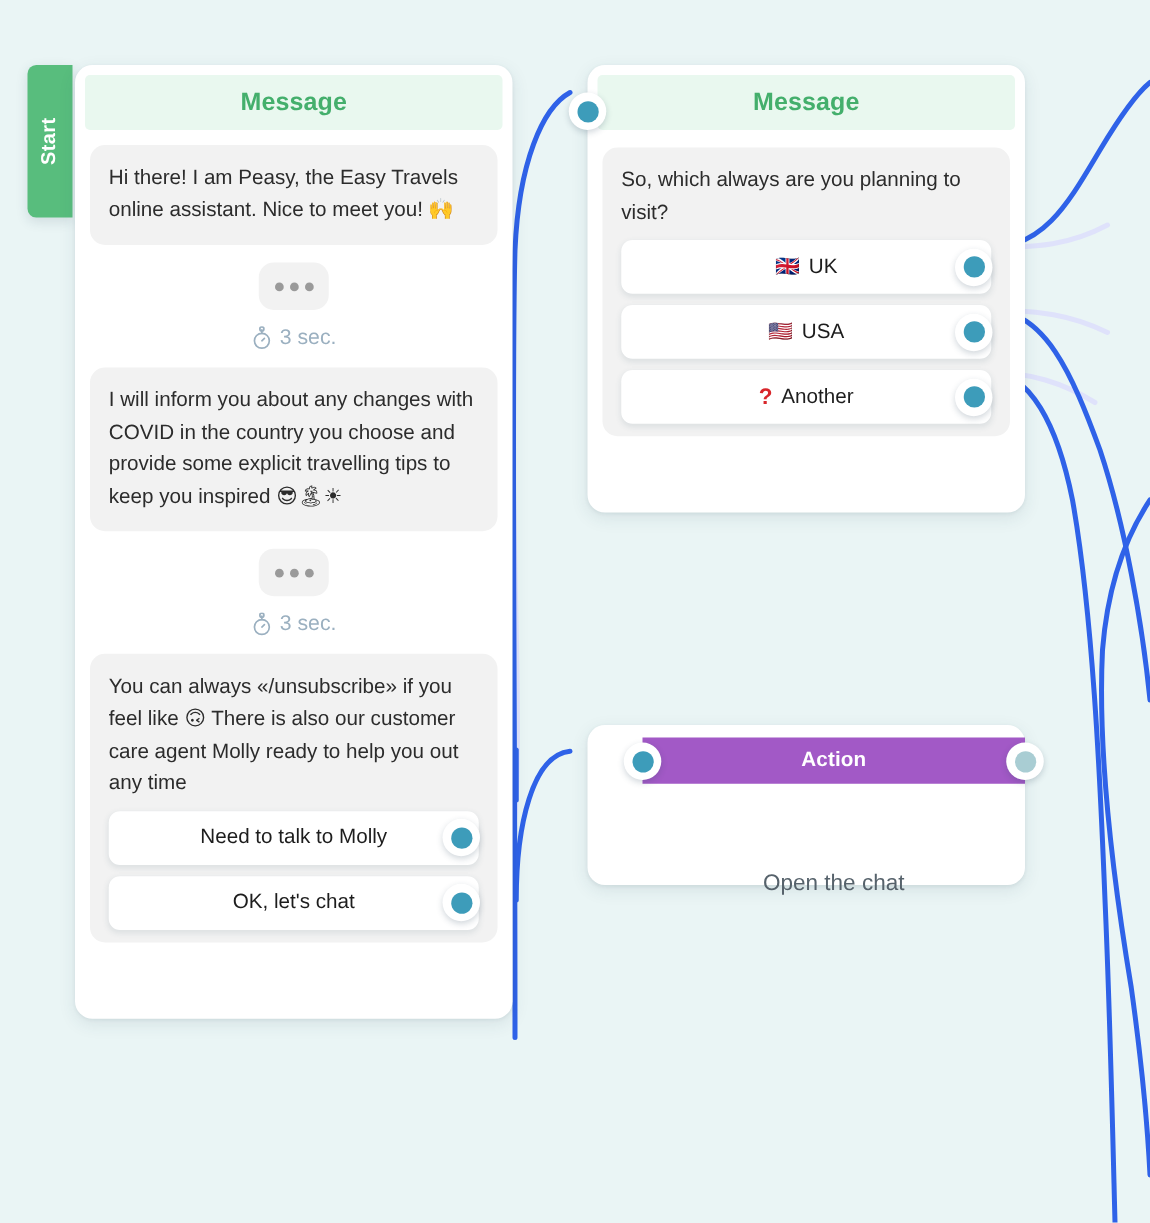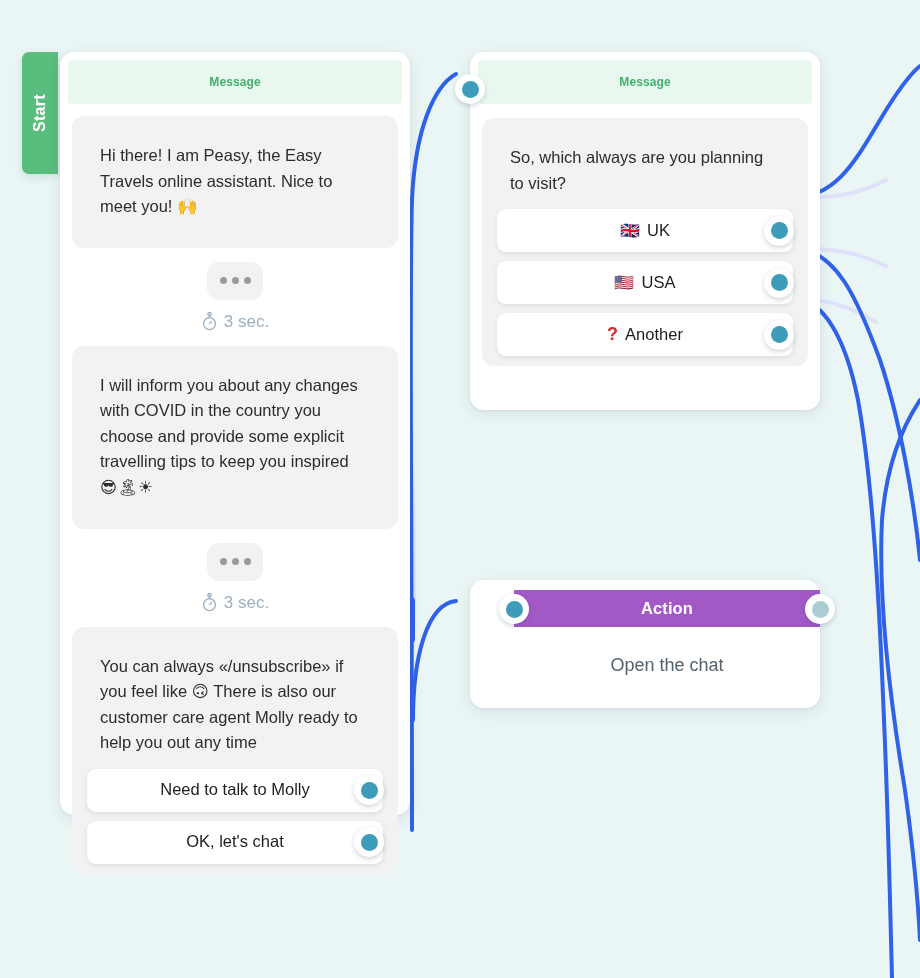--- a/index.html
+++ b/index.html
@@ -41,21 +41,21 @@
     box-shadow: 0 4px 14px rgba(40,70,90,0.10),
                 0 1px 3px rgba(40,70,90,0.07);
     z-index: 3;
   }
 
   .node-header {
     height: 44px;
     display: flex;
     align-items: center;
     justify-content: center;
-    font-size: 12px;
+    font-size: 20px;
     font-weight: bold;
     letter-spacing: 0.1px;
     border-radius: 4px;
     margin: 8px 8px 0 8px;
   }
 
   .node-header.msg {
     background: #e9f8ef;
     color: #44af6c;
   }
@@ -81,21 +81,21 @@
     color: #2c2c2c;
     font-size: 16.5px;
     line-height: 1.55;
   }
 
   .bubble.withbtns {
     padding-bottom: 10px;
   }
 
   .bubble p {
-    margin: 13px;
+    margin: 0;
   }
 
   
   .delay-row {
     display: flex;
     align-items: center;
     gap: 12px;
     margin: 14px 0 14px 0;
     flex-direction: column;
   }
@@ -220,20 +220,21 @@
     padding-left: 44px;
   }
   #node-action .action-strip {
     position: relative;
   }
   #node-action .action-text {
     text-align: center;
     color: #56626b;
     font-size: 18px;
     padding-top: 28px;
+    margin-top: 41px;
   }
 
   .node-knob-in {
     position: absolute;
     left: -15px;
     top: 22px;
   }
   .node-knob-out {
     position: absolute;
     right: -15px;

